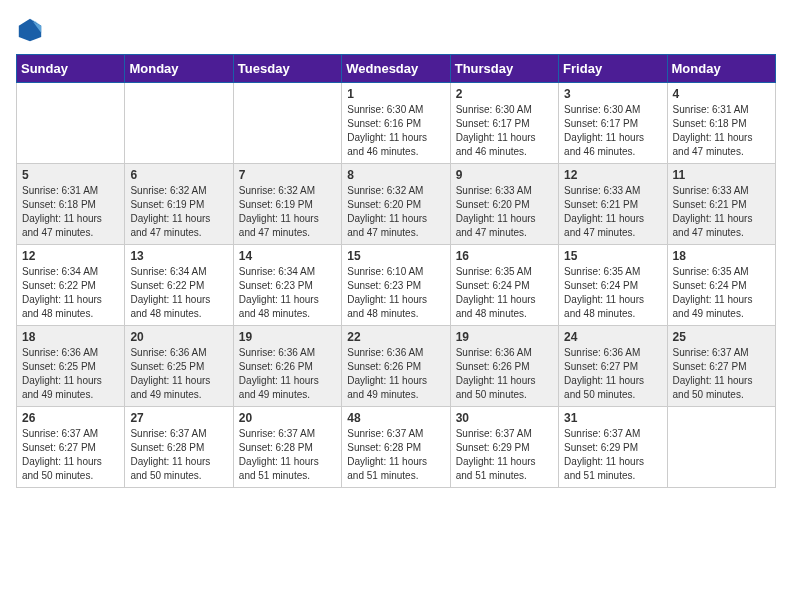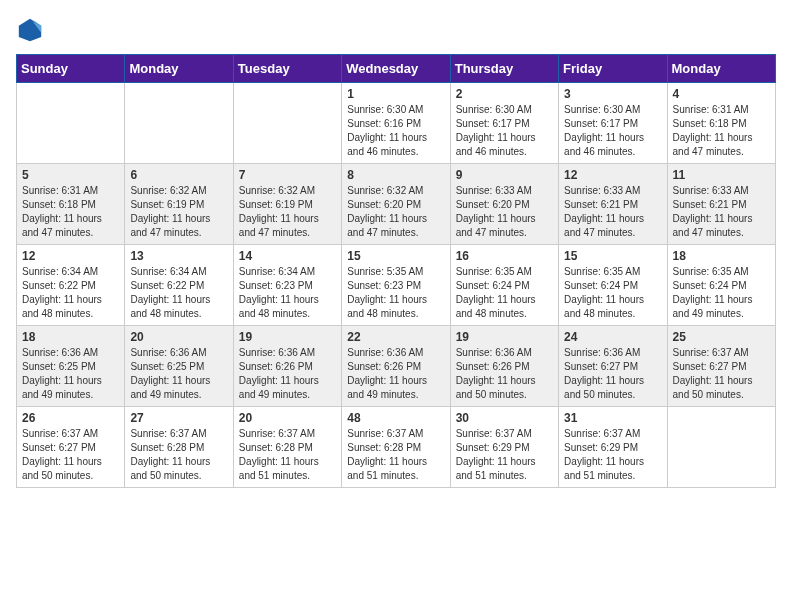--- a/index.html
+++ b/index.html
@@ -233,21 +233,21 @@
         </td>
         <td>
           <span class="day-num">14</span>
           <div class="day-info">Sunrise: 6:34 AM
 Sunset: 6:23 PM
 Daylight: 11 hours
 and 48 minutes.</div>
         </td>
         <td>
           <span class="day-num">15</span>
-          <div class="day-info">Sunrise: 5:35 AM
+          <div class="day-info">Sunrise: 6:10 AM
 Sunset: 6:23 PM
 Daylight: 11 hours
 and 48 minutes.</div>
         </td>
         <td>
           <span class="day-num">16</span>
           <div class="day-info">Sunrise: 6:35 AM
 Sunset: 6:24 PM
 Daylight: 11 hours
 and 48 minutes.</div>

